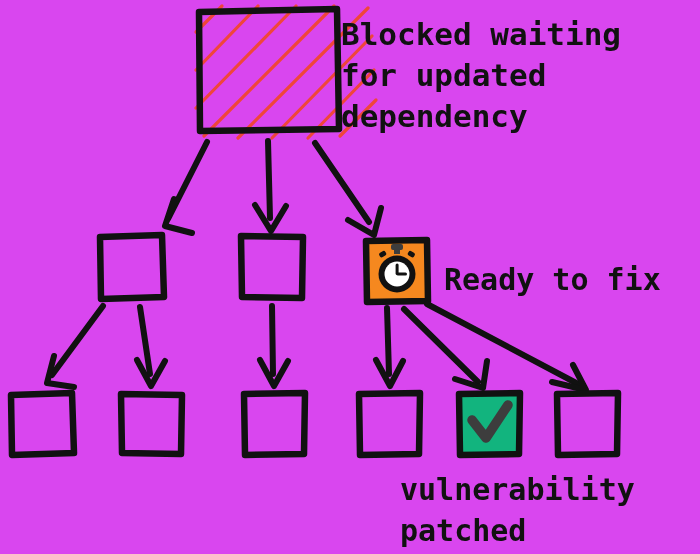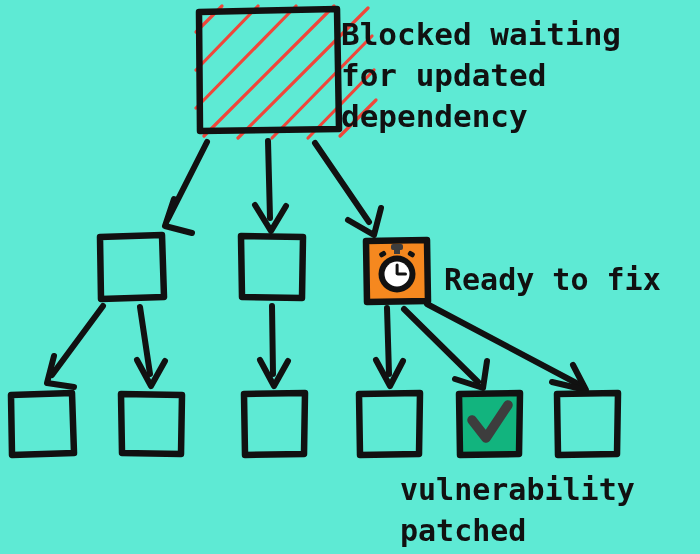--- a/index.html
+++ b/index.html
@@ -7,21 +7,21 @@
     padding: 0;
     background: #ffffff;
   }
   body {
     font-family: "DejaVu Sans Mono", monospace;
   }
   #canvas {
     position: relative;
     width: 700px;
     height: 554px;
-    background: #5eead4;
+    background: #d946ef;
     overflow: hidden;
   }
   #diagram-svg {
     position: absolute;
     top: 0;
     left: 0;
     width: 700px;
     height: 554px;
   }
   .dgm-label {

